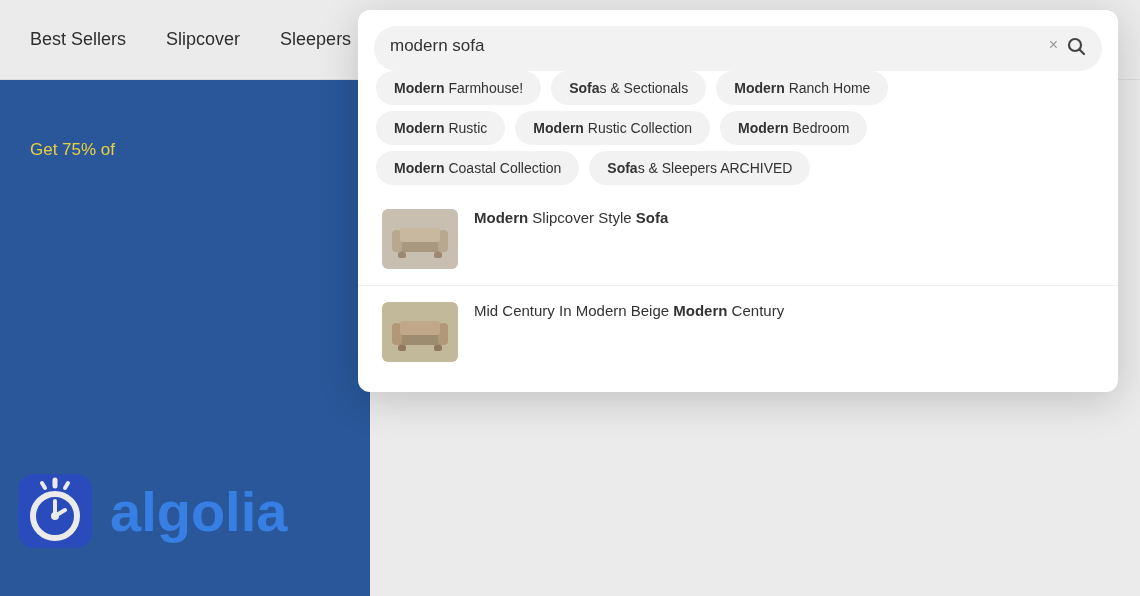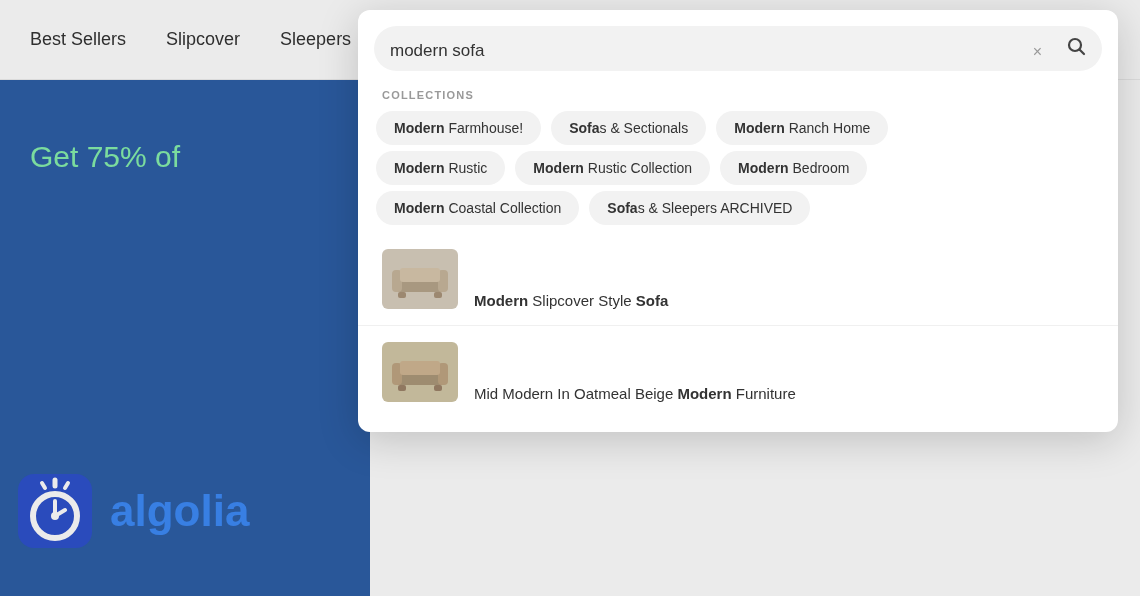--- a/index.html
+++ b/index.html
@@ -48,42 +48,42 @@
       left: 0;
       width: 370px;
       height: 516px;
       background: #2d5fa6;
       display: flex;
       align-items: flex-start;
       padding: 60px 30px;
     }
 
     .banner-text {
-      color: #86efac;
-      font-size: 30px;
+      color: #fde047;
+      font-size: 17px;
       font-weight: 500;
     }
 
     
     .algolia-logo-area {
       position: absolute;
       bottom: 40px;
       left: 10px;
       display: flex;
       align-items: center;
       gap: 10px;
     }
 
     .algolia-icon {
       width: 90px;
       height: 90px;
     }
 
     .algolia-text {
-      font-size: 44px;
+      font-size: 56px;
       font-weight: 700;
       color: #3d8af7;
     }
 
     
     .overlay {
       position: absolute;
       top: 0; left: 0;
       width: 1140px;
       height: 596px;
@@ -99,26 +99,26 @@
       background: #fff;
       border-radius: 12px;
       box-shadow: 0 8px 40px rgba(0,0,0,0.18);
       padding: 0 0 20px 0;
       z-index: 100;
     }
 
     
     .search-bar {
       display: flex;
-      align-items: flex-end;
+      align-items: flex-start;
       margin: 16px 16px 0 16px;
       background: #f2f2f2;
       border-radius: 30px;
       padding: 10px 16px;
-      gap: 24px;
+      gap: 8px;
     }
 
     .search-input {
       flex: 1;
       border: none;
       background: transparent;
       font-size: 17px;
       color: #333;
       outline: none;
     }
@@ -173,21 +173,21 @@
       font-weight: 700;
     }
 
     
     .products-section {
       padding: 8px 0 0 0;
     }
 
     .product-item {
       display: flex;
-      align-items: flex-end;
+      align-items: flex-start;
       gap: 16px;
       padding: 10px 24px;
       cursor: pointer;
     }
 
     
     .sofa-placeholder {
       width: 76px;
       height: 60px;
       background: #c8bfb0;
@@ -260,21 +260,20 @@
     <input class="search-input" type="text" value="modern sofa" style="">
     <span class="clear-icon">×</span>
     <button class="search-icon-btn">
       <svg width="20" height="20" viewBox="0 0 20 20" fill="none" xmlns="http://www.w3.org/2000/svg">
         <circle cx="9" cy="9" r="6" stroke="#444" stroke-width="2.2"></circle>
         <line x1="13.5" y1="13.5" x2="18" y2="18" stroke="#444" stroke-width="2.2" stroke-linecap="round"></line>
       </svg>
     </button>
   </div>
 
-  <div class="section-label">COLLECTIONS</div>
 
   <div class="chips-row">
     <button class="chip">
       <span class="chip-bold">Modern</span>
       <span>&nbsp;Farmhouse!</span>
     </button>
     <button class="chip">
       <span class="chip-bold">Sofa</span>
       <span>s &amp; Sectionals</span>
     </button>
@@ -338,20 +337,20 @@
         <svg width="60" height="42" viewBox="0 0 60 42" xmlns="http://www.w3.org/2000/svg">
           <rect x="4" y="18" width="52" height="16" rx="4" fill="#9e8c70"></rect>
           <rect x="2" y="12" width="10" height="22" rx="4" fill="#b09878"></rect>
           <rect x="48" y="12" width="10" height="22" rx="4" fill="#b09878"></rect>
           <rect x="10" y="10" width="40" height="14" rx="3" fill="#c0a888"></rect>
           <rect x="8" y="34" width="8" height="6" rx="2" fill="#907860"></rect>
           <rect x="44" y="34" width="8" height="6" rx="2" fill="#907860"></rect>
         </svg>
       </div>
       <div class="product-name">
-        <span>Mid Modern In Oatmeal Beige </span>
+        <span>Mid Century In Modern Beige </span>
         <span class="highlight">Modern</span>
-        <span> Furniture</span>
+        <span> Century</span>
       </div>
     </div>
   </div>
 
 </div>
 
 </body></html>

